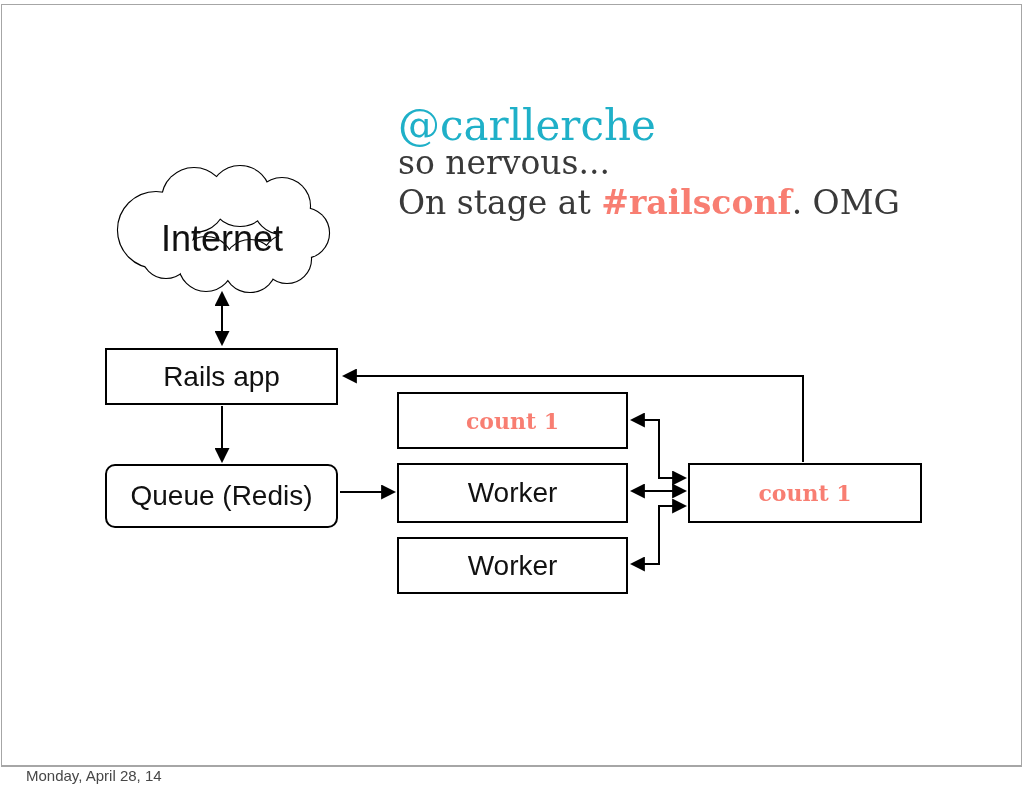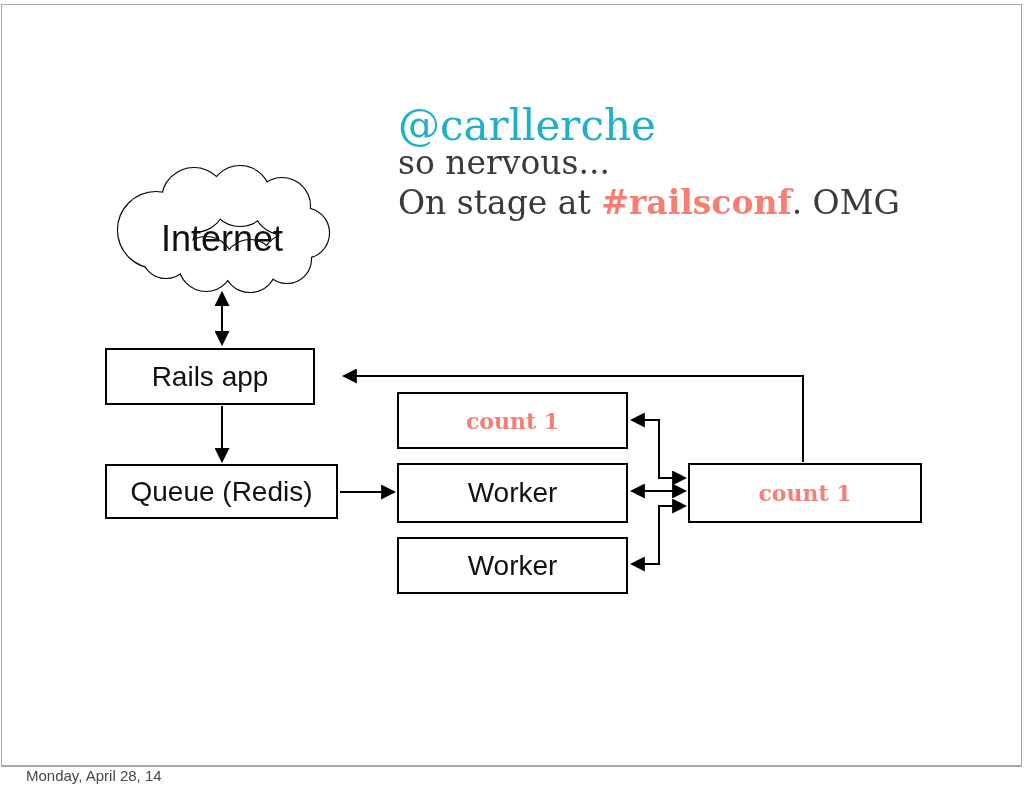--- a/index.html
+++ b/index.html
@@ -58,22 +58,22 @@
     position: absolute;
     box-sizing: border-box;
     border: 2px solid #000000;
     background: #ffffff;
     display: flex;
     align-items: center;
     justify-content: center;
     font-size: 28px;
     color: #111111;
   }
-  .node.rails   { left: 105px; top: 348px; width: 210px; height: 57px; }
-  .node.queue   { left: 105px; top: 464px; width: 233px; height: 55px; }
+  .node.rails   { left: 105px; top: 348px; width: 233px; height: 57px; }
+  .node.queue   { left: 105px; top: 464px; width: 233px; height: 64px; border-radius: 10px; }
   .node.count-top   { left: 397px; top: 392px; width: 231px; height: 57px; }
   .node.worker-mid  { left: 397px; top: 463px; width: 231px; height: 60px; }
   .node.worker-bot  { left: 397px; top: 537px; width: 231px; height: 57px; }
   .node.count-right { left: 688px; top: 463px; width: 234px; height: 60px; }
   .count-label {
     font-family: "DejaVu Serif", serif;
     font-weight: bold;
     font-size: 22px;
     color: var(--accent, #f87e72);
   }

